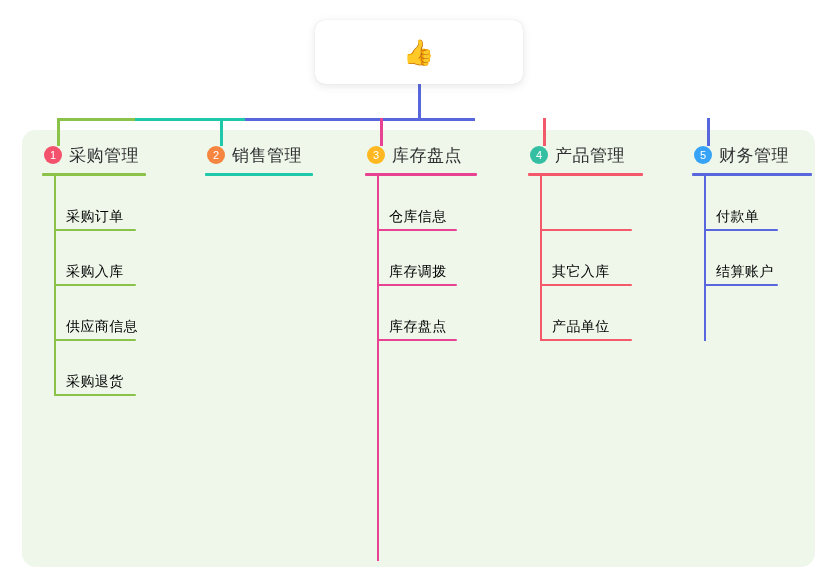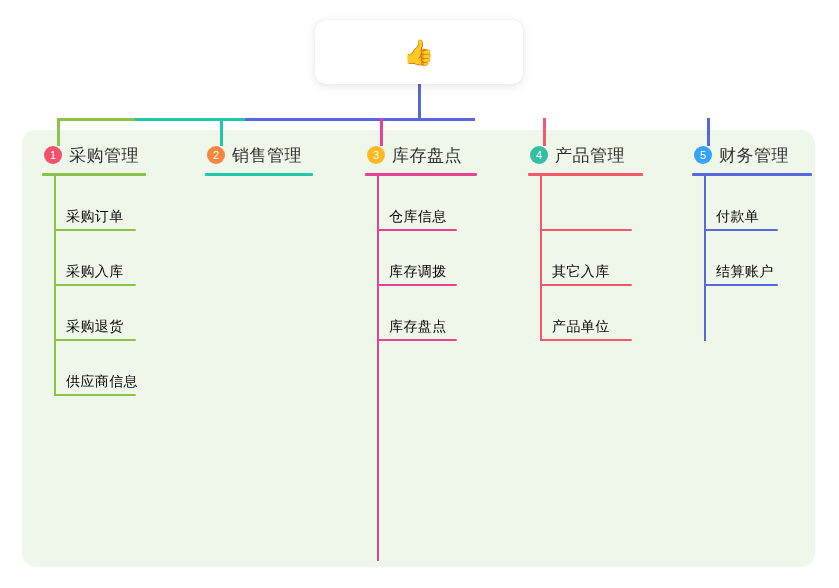--- a/index.html
+++ b/index.html
@@ -176,25 +176,25 @@
           <div class="spine" style="height: 220px; background: rgb(139, 195, 74);"></div>
           <div class="item">
             <span class="item-text">采购订单</span>
             <div class="item-rule" style="width: 82px; background: rgb(139, 195, 74);"></div>
           </div>
           <div class="item">
             <span class="item-text">采购入库</span>
             <div class="item-rule" style="width: 82px; background: rgb(139, 195, 74);"></div>
           </div>
           <div class="item">
+            <span class="item-text">供应商信息</span>
+            <div class="item-rule" style="width: 82px; background: rgb(139, 195, 74);"></div>
+          </div>
+          <div class="item">
             <span class="item-text">采购退货</span>
-            <div class="item-rule" style="width: 82px; background: rgb(139, 195, 74);"></div>
-          </div>
-          <div class="item">
-            <span class="item-text">供应商信息</span>
             <div class="item-rule" style="width: 82px; background: rgb(139, 195, 74);"></div>
           </div>
         </div>
       </div>
       <div class="branch" style="left: 205px; width: 145px;">
         <div class="branch-head">
           <span class="badge" style="background: rgb(245, 133, 63);">2</span>
           <span class="branch-label">销售管理</span>
         </div>
         <div class="branch-rule" style="width: 108px; background: rgb(31, 200, 169);"></div>

